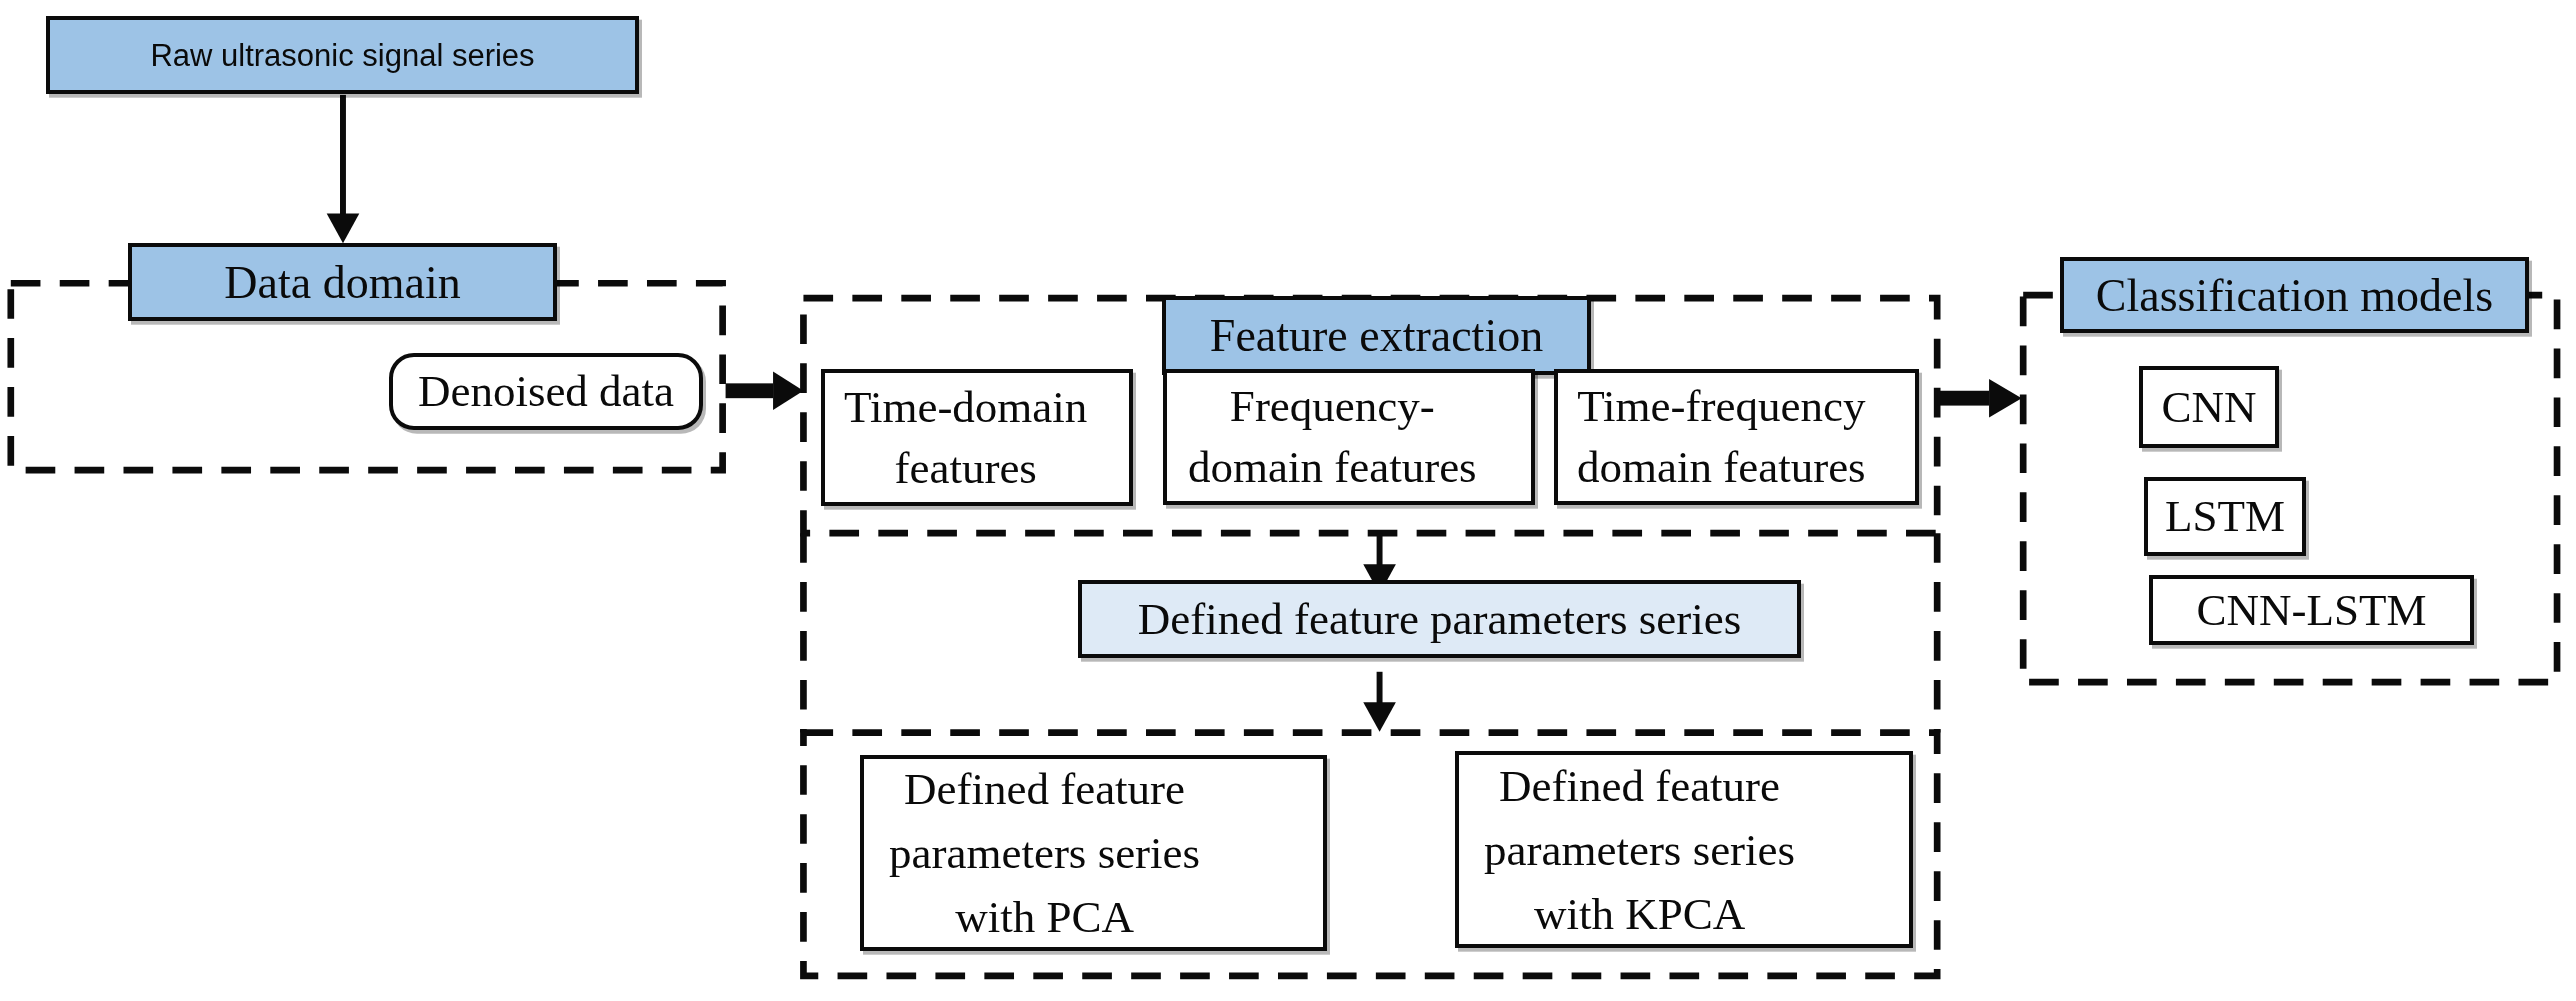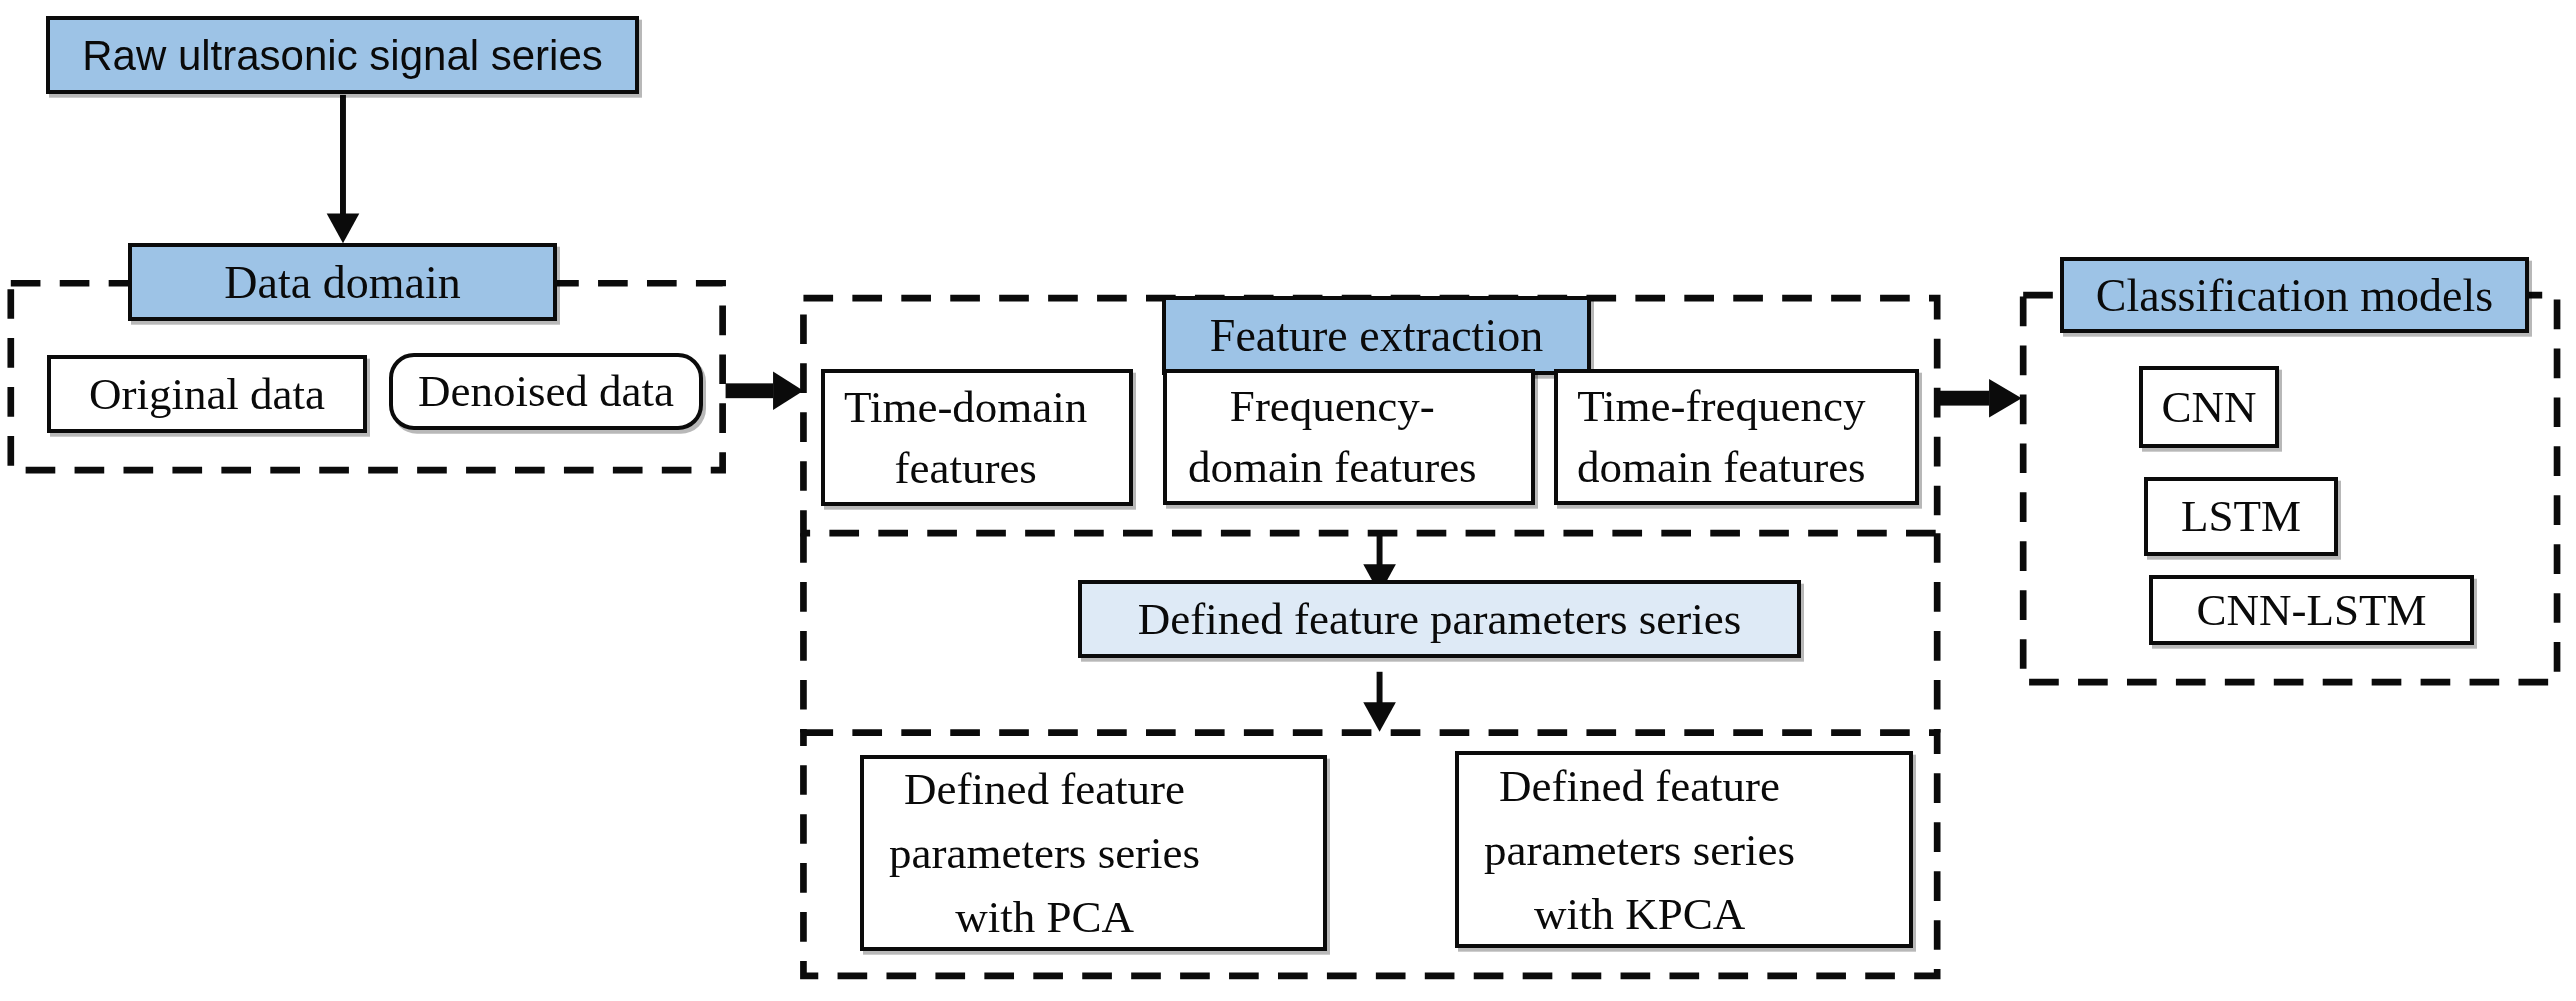--- a/index.html
+++ b/index.html
@@ -30,21 +30,21 @@
     display:flex;align-items:center;justify-content:center;
     text-align:center;
     font-size:45px;line-height:61px;
     white-space:pre-line;
     box-shadow:3px 3.7px 0 rgba(0,0,0,0.28);
     z-index:2;
   }
   .box.header{background:var(--header-fill);font-size:46px;}
   .box.highlight{background:var(--highlight-fill);}
   .box.left{justify-content:flex-start;text-align:center;}
-  .box.sans{font-family:"Liberation Sans", sans-serif;font-size:42px;}
+  .box.sans{font-family:"Liberation Sans", sans-serif;font-size:31px;}
 </style>
 </head>
 <body>
 
 <div class="canvas">
 
   <svg class="layer" width="2576" height="1001" viewBox="0 0 3473 1350" xmlns="http://www.w3.org/2000/svg">
 
     <rect class="dash" x="14" y="382" width="960" height="252"></rect>
     <rect class="dash" x="1083" y="402" width="1529" height="317"></rect>
@@ -76,21 +76,20 @@
     <g>
       <line class="shaft" x1="1860" y1="906" x2="1860" y2="952"></line>
       <polygon class="head" points="1860,987 1838,947 1882,947"></polygon>
     </g>
   </svg>
 
   <div class="box header sans" style="left:46px;top:16.3px;width:593px;height:78px;">Raw ultrasonic signal series</div>
 
   <div class="box header" style="left:128px;top:243px;width:429px;height:78px;">Data domain</div>
 
-  <div class="box" style="left:47px;top:355px;width:320px;height:78px;">Original data</div>
 
   <div class="box" style="left:389px;top:353px;width:314px;height:77px;border-radius:25px;">Denoised data</div>
 
   <div class="box header" style="left:1162px;top:254px;width:429px;height:79px;margin-top:42px;">Feature extraction</div>
 
   <div class="box left" style="left:821px;top:369px;width:312px;height:137px;padding-left:19px;">Time-domain
 features</div>
 
   <div class="box left" style="left:1163px;top:369px;width:372px;height:136px;padding-left:21px;">Frequency-
 domain features</div>
@@ -105,18 +104,18 @@
 with PCA</div>
 
   <div class="box left" style="left:1455px;top:751px;width:458px;height:197px;padding-left:25px;line-height:64px;">Defined feature
 parameters series
 with KPCA</div>
 
   <div class="box header" style="left:2060px;top:257px;width:469px;height:76px;">Classification models</div>
 
   <div class="box" style="left:2139px;top:366px;width:140px;height:82px;">CNN</div>
 
-  <div class="box" style="left:2144px;top:477px;width:194px;height:79px;">LSTM</div>
+  <div class="box" style="left:2144px;top:477px;width:162px;height:79px;">LSTM</div>
 
   <div class="box" style="left:2149px;top:575px;width:325px;height:70px;">CNN-LSTM</div>
 
 </div>
 
 
 </body></html>

